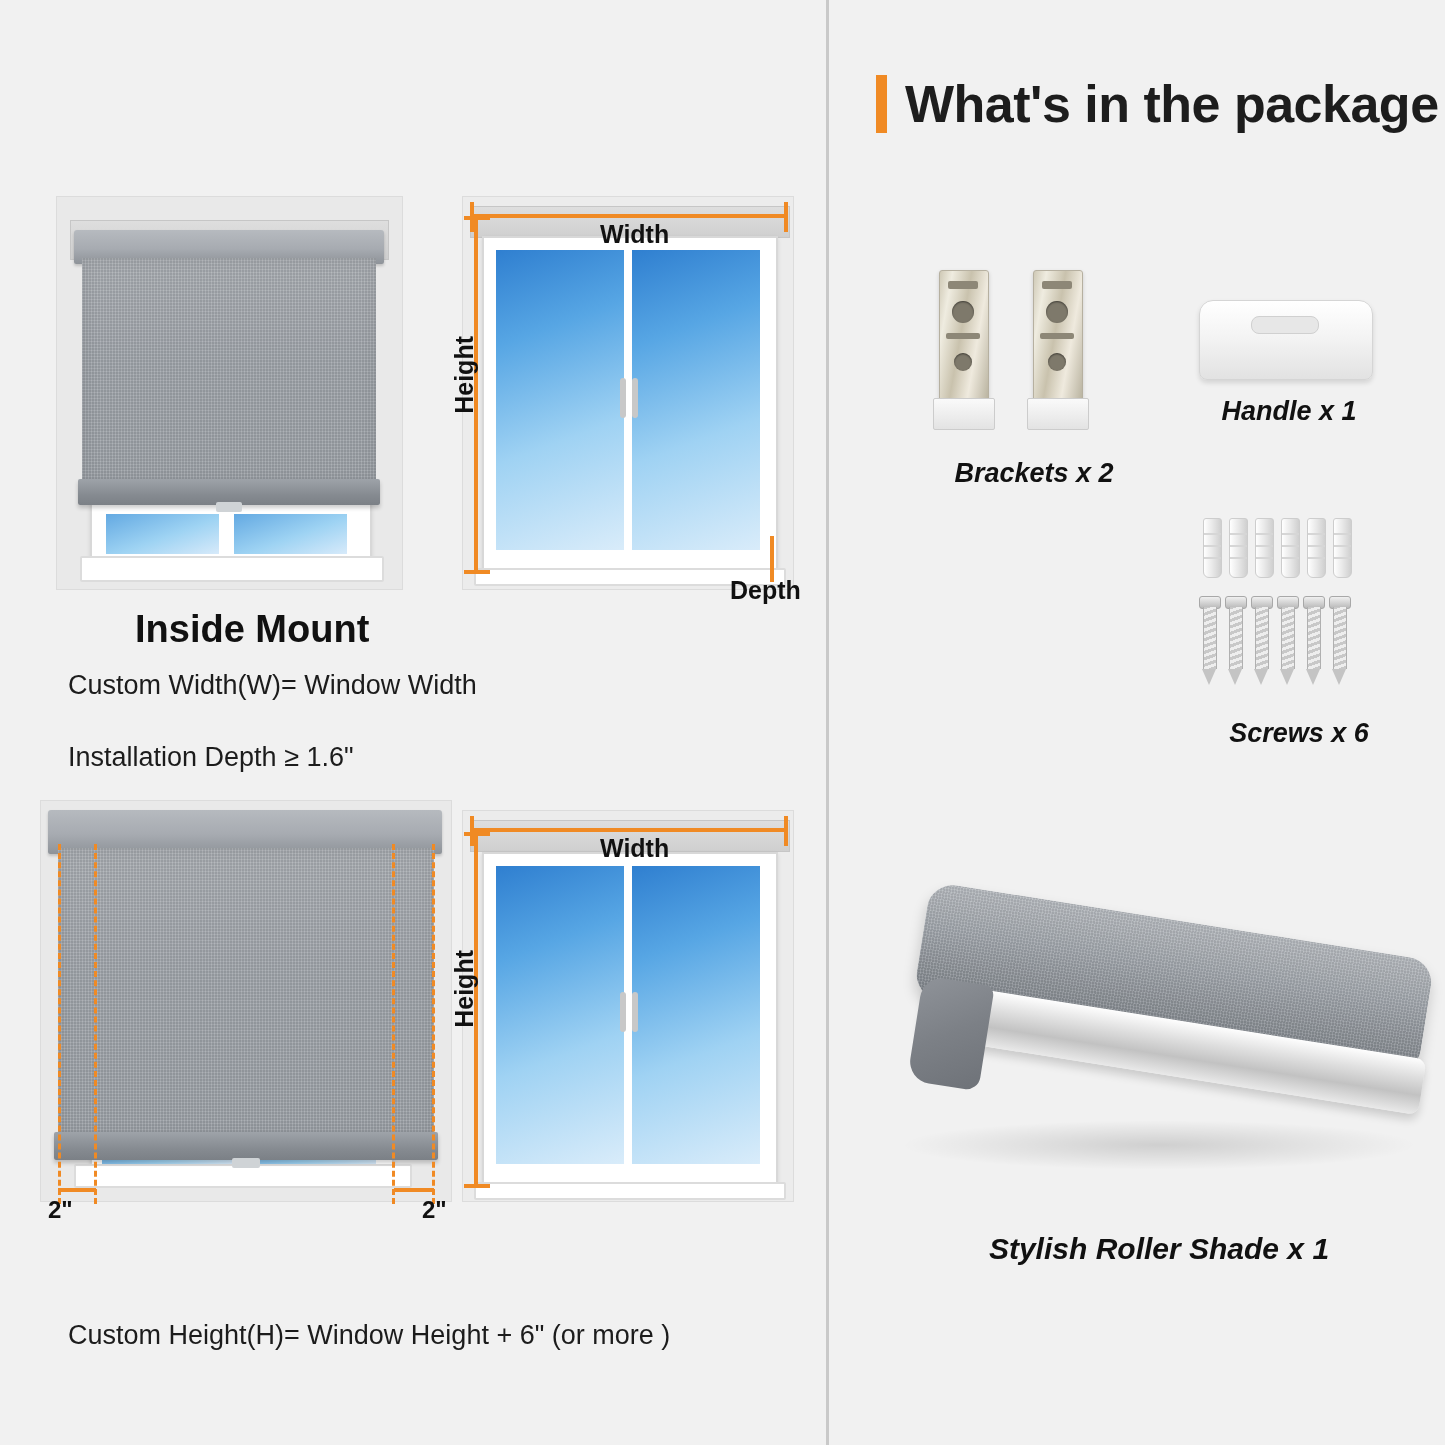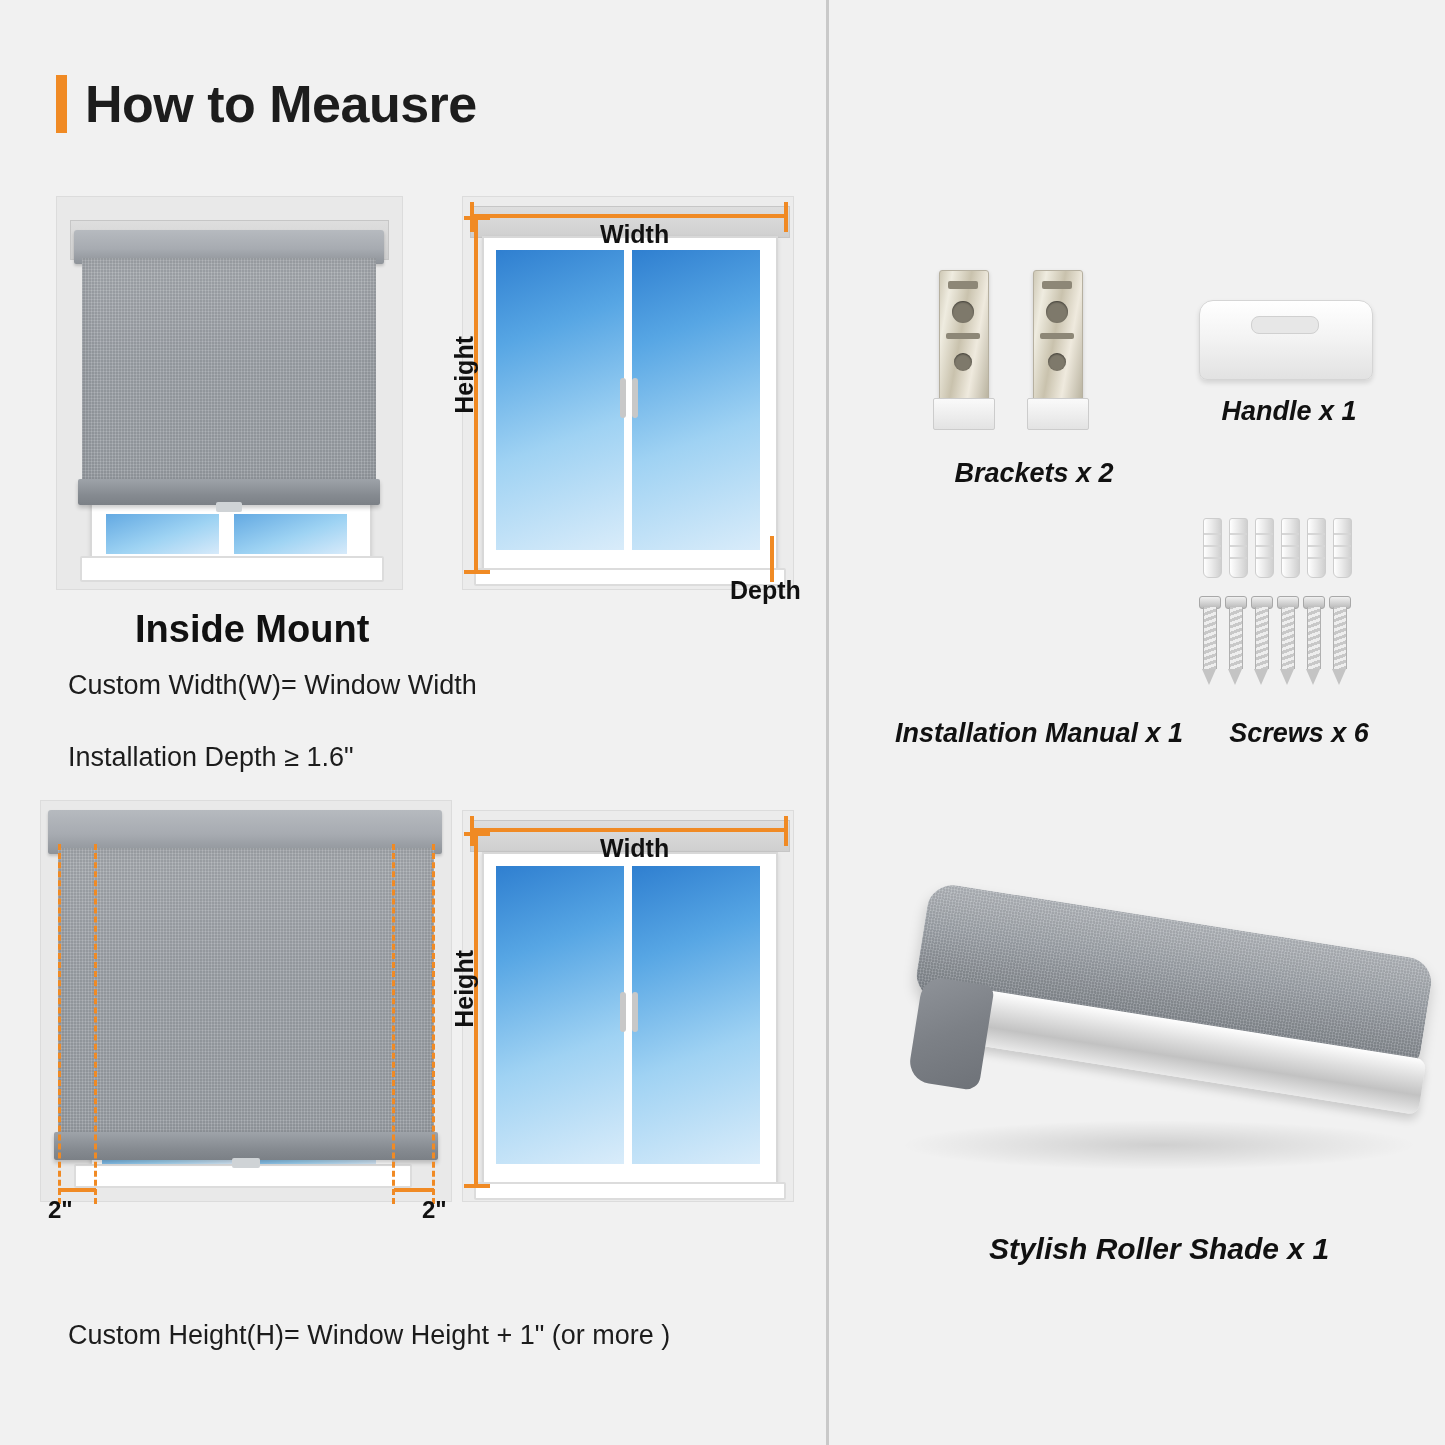--- a/index.html
+++ b/index.html
@@ -302,24 +302,20 @@
     background: radial-gradient(ellipse at center, rgba(0,0,0,0.14) 0%, rgba(0,0,0,0) 70%);
   }
 </style>
 </head>
 <body>
 
 <div class="page">
 
   <div class="col-left">
 
-    <div class="section-title" id="left-title">
-      <span class="title-bar"></span>
-      <span class="title-text">How to Meausre</span>
-    </div>
 
     <div class="panel" style="left:56px; top:196px; width:345px; height:392px;">
       <div class="win-wall" style="left:0; top:0; width:345px; height:392px;"></div>
 
       <div class="header-board" style="left:14px; top:24px; width:317px; height:38px;"></div>
 
       <div class="win-frame" style="left:34px; top:60px; width:278px; height:310px;"></div>
 
       <div class="glass small" style="left:50px; top:318px; width:113px; height:40px;"></div>
       <div class="glass small" style="left:178px; top:318px; width:113px; height:40px;"></div>
@@ -397,27 +393,31 @@
       <div class="mark v" style="left:332px; top:6px; height:30px;"></div>
       <div class="mark h" style="left:18px; top:18px; width:314px;"></div>
       <div class="meas-label" style="left:148px; top:24px;">Width</div>
 
       <div class="mark h" style="left:12px; top:22px; width:26px;"></div>
       <div class="mark h" style="left:12px; top:374px; width:26px;"></div>
       <div class="mark v" style="left:22px; top:22px; height:354px;"></div>
       <div class="meas-label vert" style="left:-2px; top:140px;">Height</div>
     </div>
 
-    <div class="body-line" style="left:68px; top:1320px;">Custom Height(H)= Window Height + 1" (or more )</div>
+    <div class="body-line" style="left:68px; top:1320px;">Custom Height(H)= Window Height + 6" (or more )</div>
   </div>
 
   <div class="divider"></div>
 
   <div class="col-right">
 
+    <div class="section-title" id="right-title">
+      <span class="title-bar"></span>
+      <span class="title-text">What's in the package</span>
+    </div>
 
     <div class="panel" style="left:100px; top:270px; width:190px; height:180px;">
 
       <div class="bracket" style="left:10px; top:0; width:48px; height:130px;">
         <div class="slot" style="left:8px; top:10px; width:30px; height:8px;"></div>
         <div class="hole" style="left:12px; top:30px; width:22px; height:22px;"></div>
         <div class="slot" style="left:6px; top:62px; width:34px; height:6px;"></div>
         <div class="hole" style="left:14px; top:82px; width:18px; height:18px;"></div>
       </div>
       <div class="bracket-base" style="left:4px; top:128px; width:60px; height:30px;"></div>
@@ -431,21 +431,20 @@
       <div class="bracket-base" style="left:98px; top:128px; width:60px; height:30px;"></div>
     </div>
     <div class="part-label" style="left:80px; top:458px; width:250px;">Brackets x 2</div>
 
     <div class="panel" style="left:370px; top:300px; width:180px; height:90px;">
       <div class="handle-part" style="left:0; top:0; width:172px; height:78px;"></div>
       <div class="handle-slot" style="left:52px; top:16px; width:66px; height:16px;"></div>
     </div>
     <div class="part-label" style="left:350px; top:396px; width:220px;">Handle x 1</div>
 
-    <div class="part-label" style="left:60px; top:718px; width:300px;">Installation Manual x 1</div>
 
     <div class="panel" style="left:370px; top:518px; width:180px; height:180px;">
 
       <div class="anchor" style="left:4px;  top:0; width:17px; height:58px;">
           <div class="rib" style="top:14px;"></div>
           <div class="rib" style="top:26px;"></div>
           <div class="rib" style="top:38px;"></div>
         </div>
       <div class="anchor" style="left:30px; top:0; width:17px; height:58px;">
           <div class="rib" style="top:14px;"></div>

